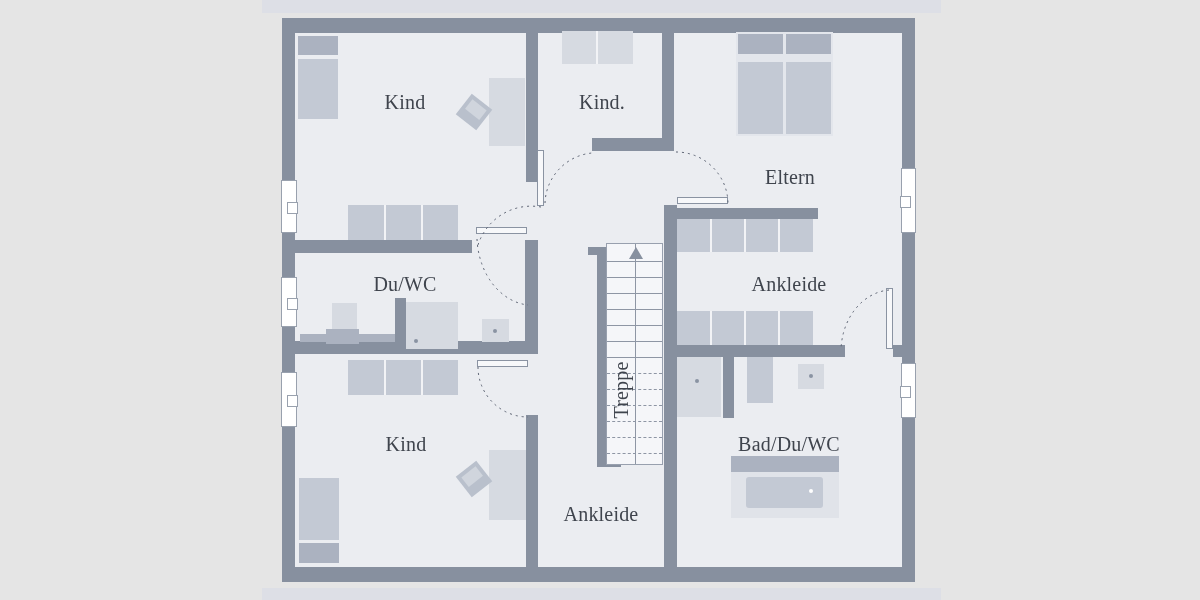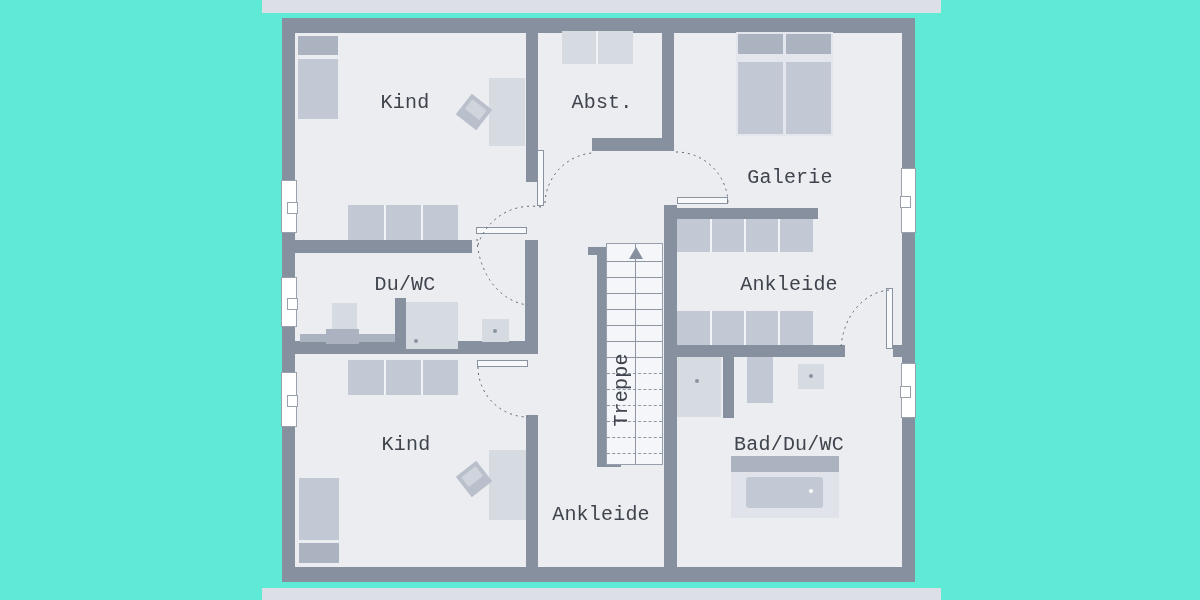--- a/index.html
+++ b/index.html
@@ -1,17 +1,17 @@
 <!DOCTYPE html>
 <html><head>
 <meta charset="utf-8">
 <style>
   html,body{margin:0;padding:0;background:#ffffff;}
-  #stage{position:relative;width:1200px;height:600px;background:#5eead4;overflow:hidden;
-         font-family:Liberation Mono, monospace;}
+  #stage{position:relative;width:1200px;height:600px;background:#e5e5e5;overflow:hidden;
+         font-family:Liberation Serif, serif;}
   .abs{position:absolute;box-sizing:border-box;}
   .band{background:#dddfe6;}
   .floor{background:#ebedf1;}
   .wall{background:#87909f;}
   .win{background:#ffffff;border:1px solid #99a1ae;}
   .win .handle{position:absolute;width:9px;height:10px;border:1px solid #99a1ae;background:#fff;}
   .furn-l{background:#d6dae1;}
   .furn-m{background:#c3c9d4;}
   .furn-d{background:#abb2c0;}
   .seg-divider{position:absolute;top:0;bottom:0;width:2px;background:#f2f3f6;}
@@ -174,22 +174,22 @@
   <svg class="arcs" width="1200" height="600" viewBox="0 0 1200 600">
     <path d="M541,207 A 56 56 0 0 0 478,245"></path>
     <path d="M545,203 A 52 52 0 0 1 592,153"></path>
     <path d="M676,152 A 52 52 0 0 1 728,203"></path>
     <path d="M477,239 A 56 70 0 0 0 528,305"></path>
     <path d="M478,367 A 50 50 0 0 0 528,417"></path>
     <path d="M889,290 A 52 62 0 0 0 841,350"></path>
   </svg>
 
   <div class="room-label" style="left:405px;top:102px;">Kind</div>
-  <div class="room-label" style="left:602px;top:102px;">Abst.</div>
-  <div class="room-label" style="left:790px;top:177px;">Galerie</div>
+  <div class="room-label" style="left:602px;top:102px;">Kind.</div>
+  <div class="room-label" style="left:790px;top:177px;">Eltern</div>
   <div class="room-label" style="left:405px;top:284px;">Du/WC</div>
   <div class="room-label" style="left:789px;top:284px;">Ankleide</div>
   <div class="room-label rot" style="left:621px;top:390px;">Treppe</div>
   <div class="room-label" style="left:406px;top:444px;">Kind</div>
   <div class="room-label" style="left:601px;top:514px;">Ankleide</div>
   <div class="room-label" style="left:789px;top:444px;">Bad/Du/WC</div>
 
 </div>
 
 </body></html>

